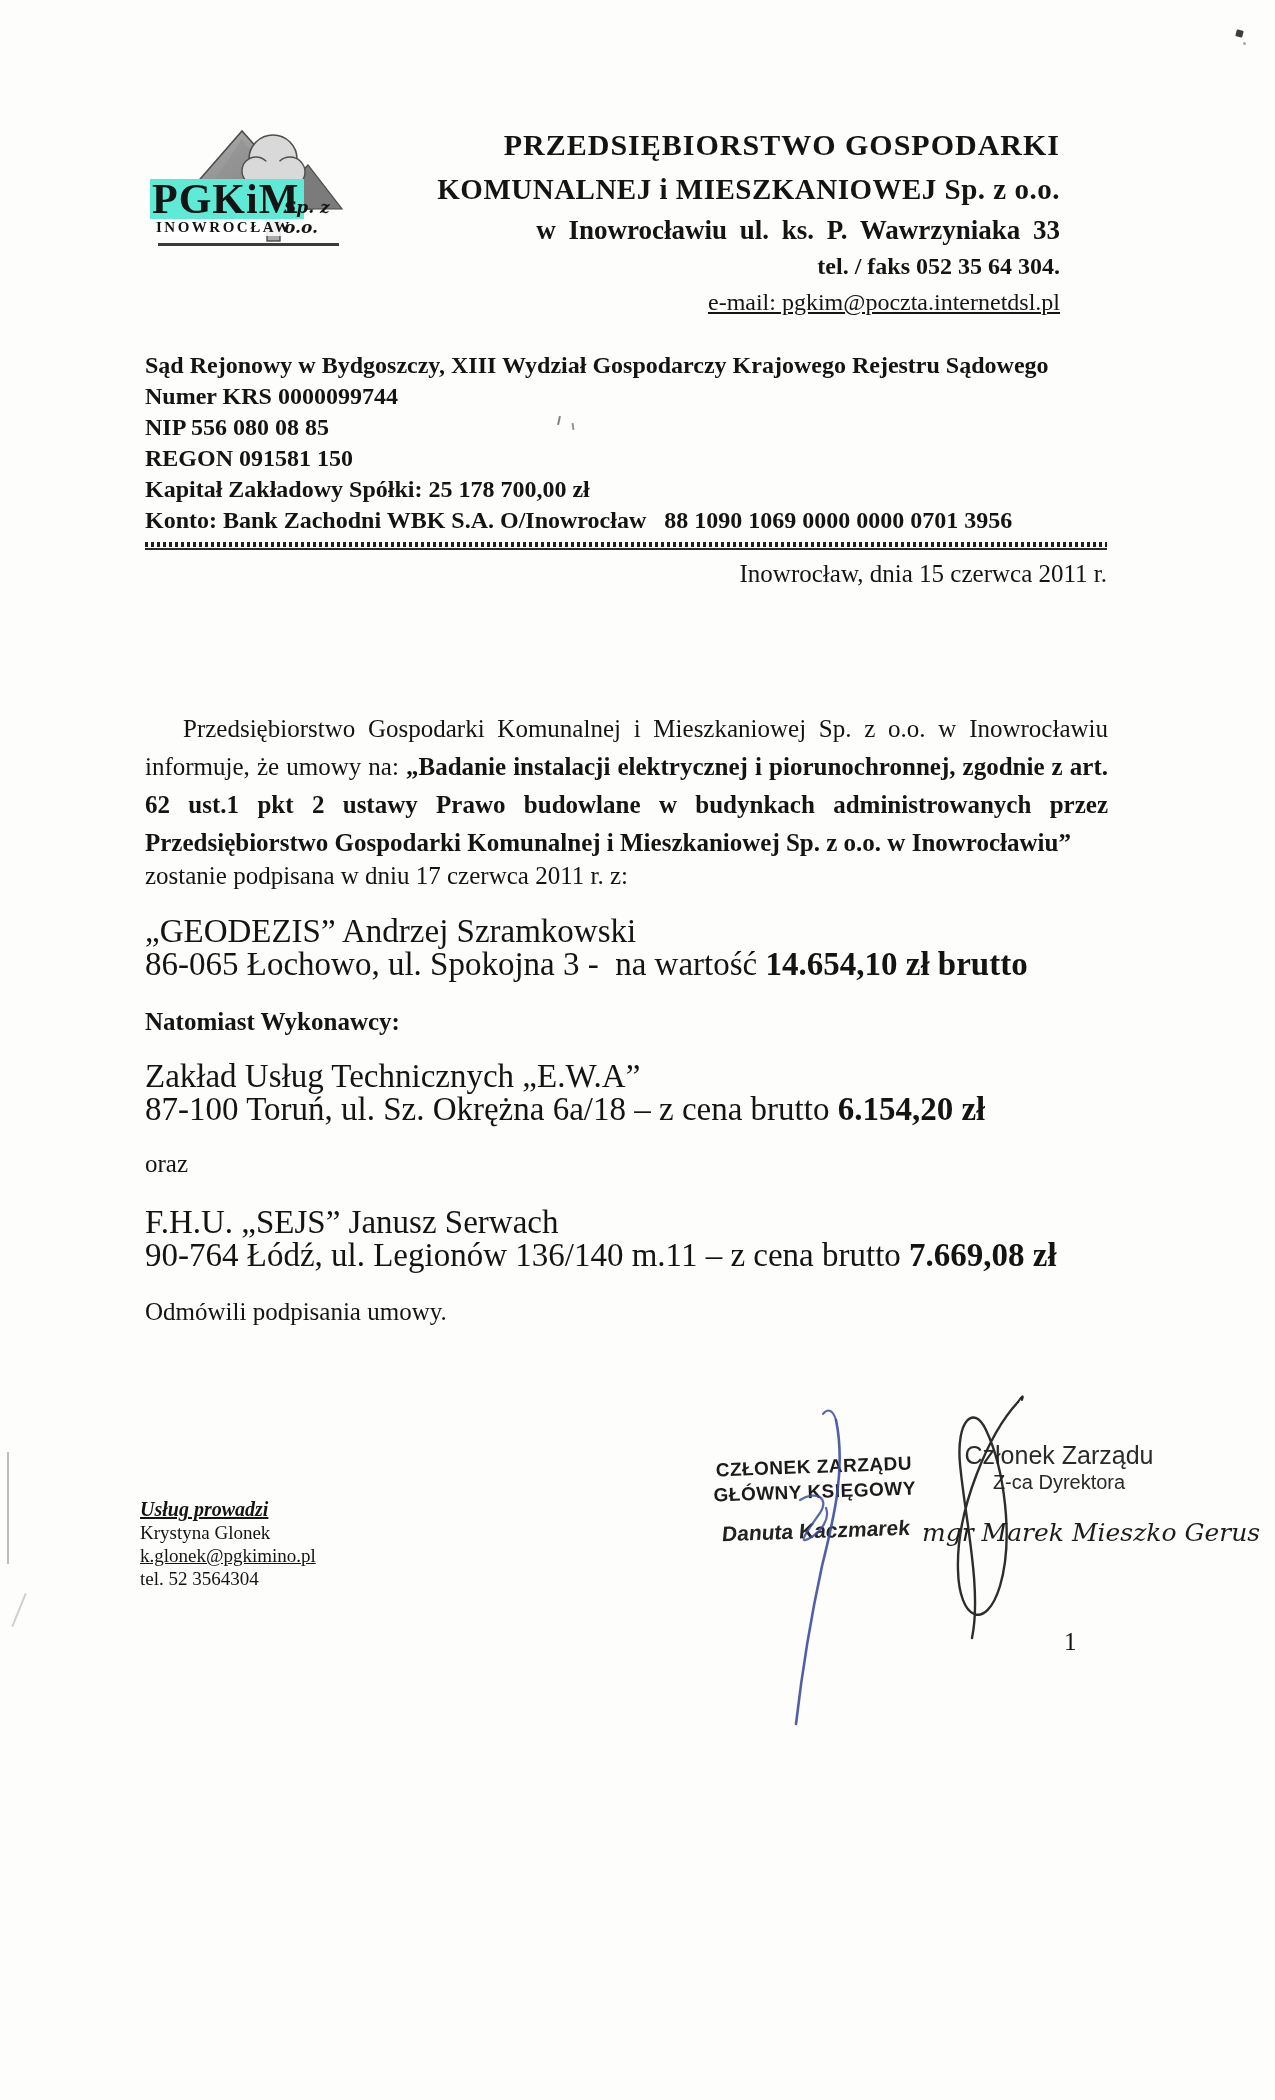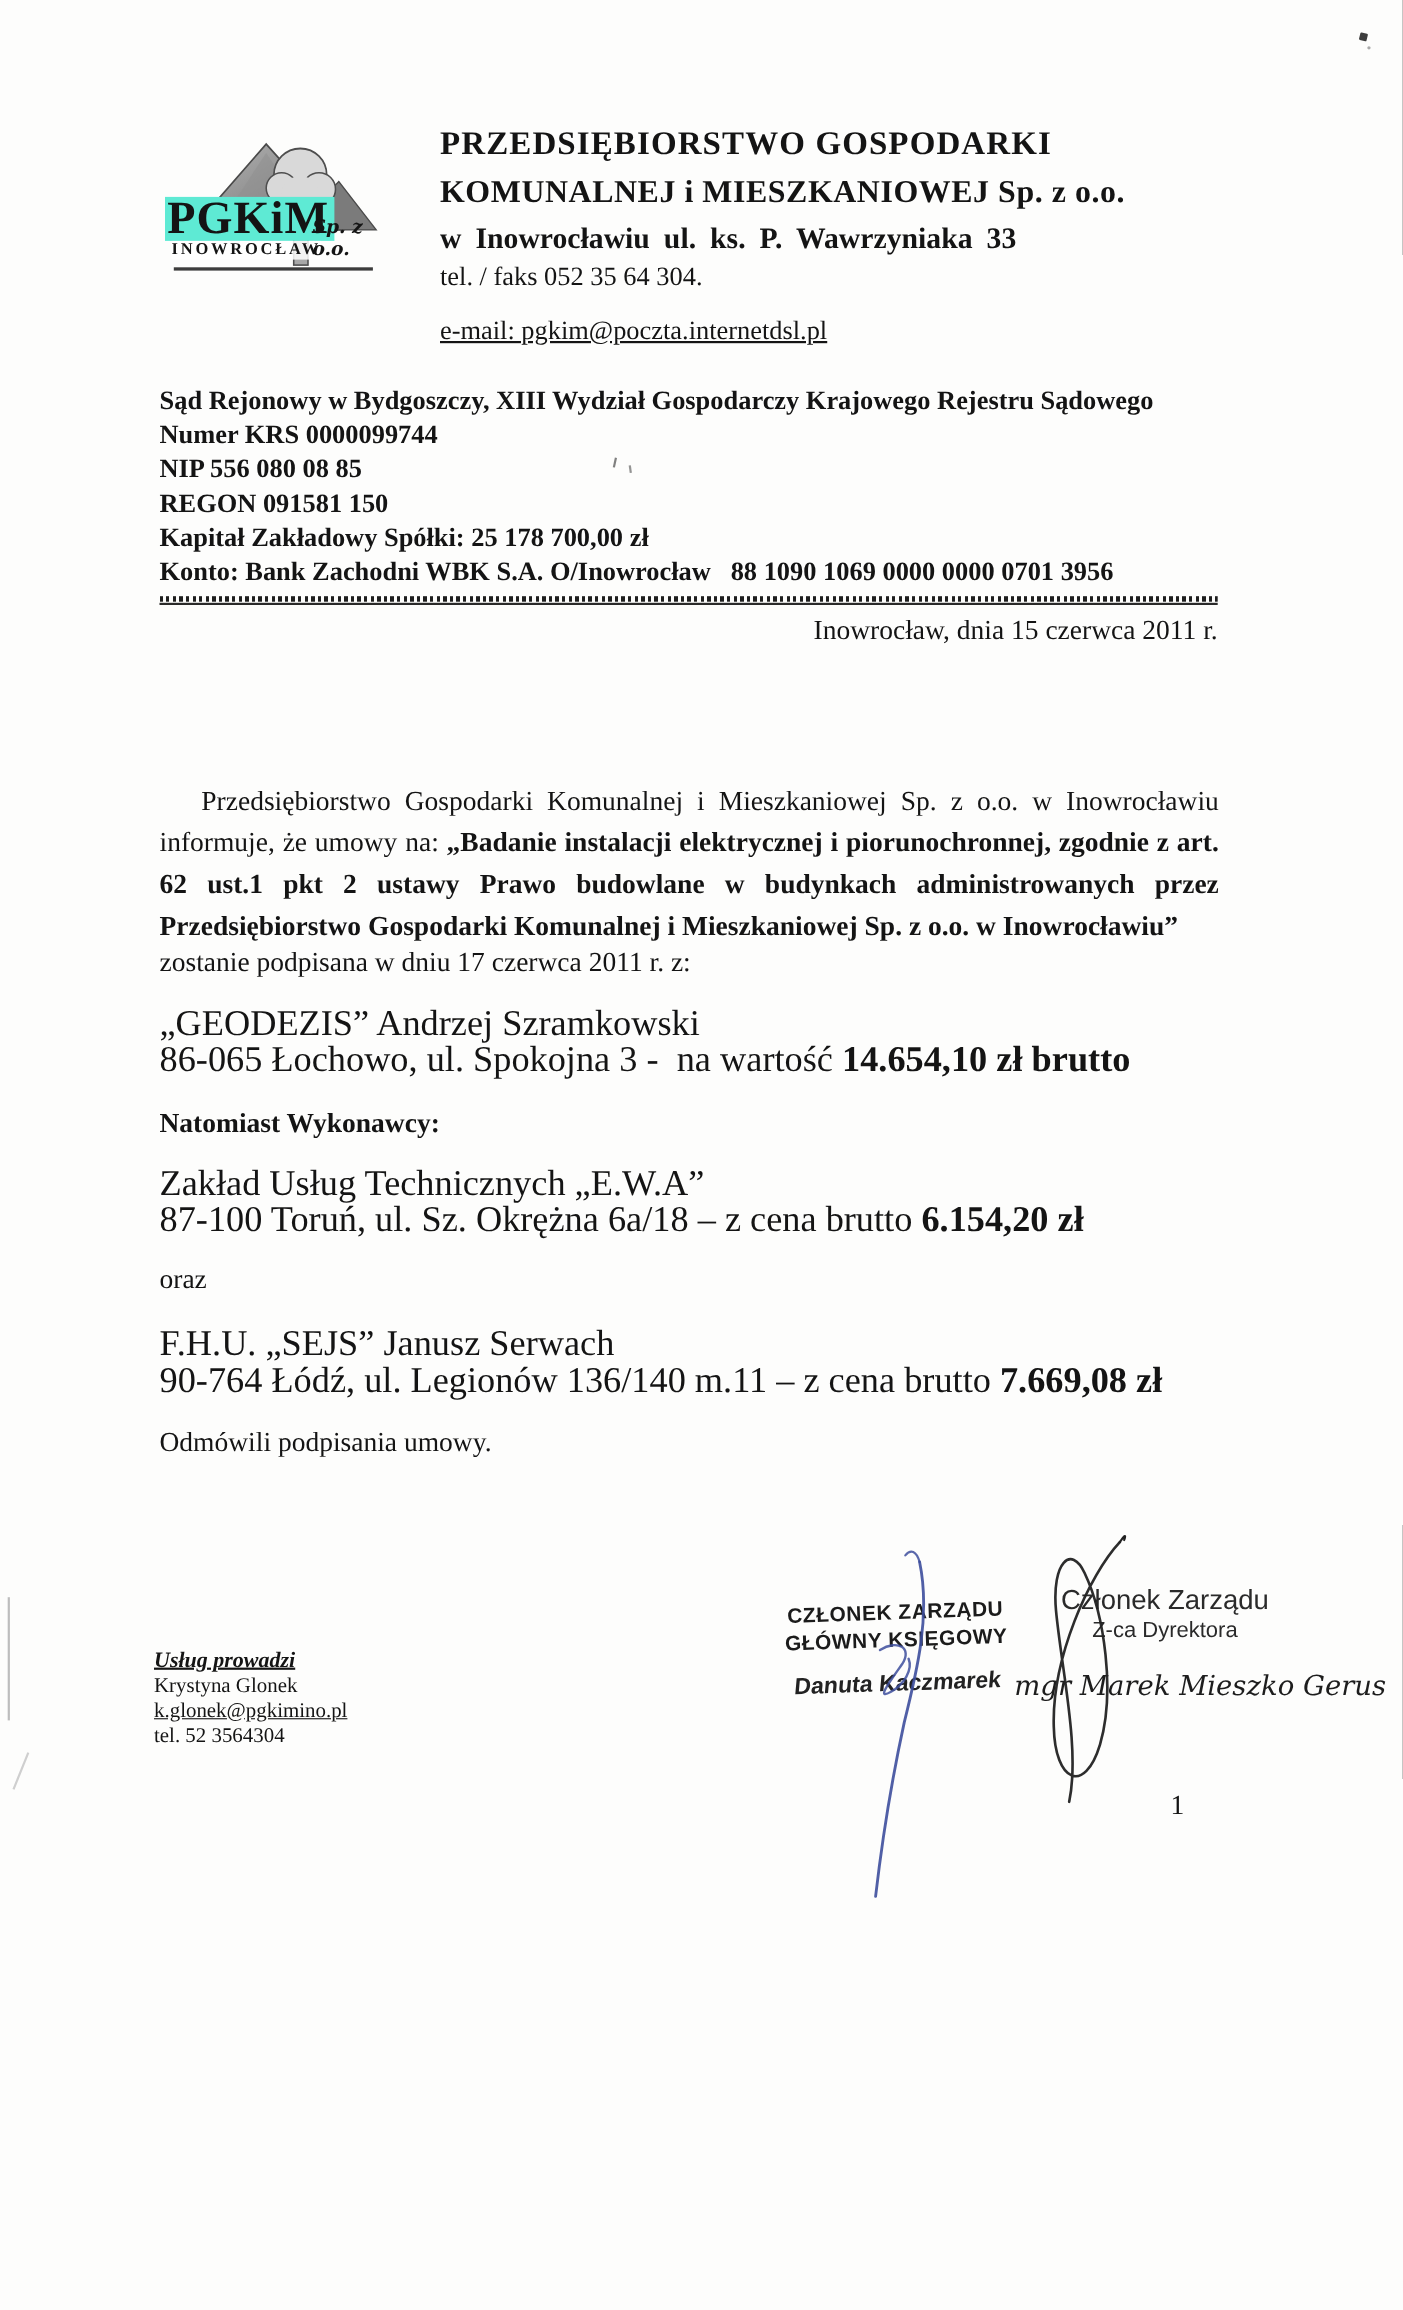--- a/index.html
+++ b/index.html
@@ -6,25 +6,25 @@
   .page{
     position:relative; width:1275px; height:2100px; background:#fdfdfc;
     font-family:"Liberation Serif", serif; color:#141414; overflow:hidden;
     margin:0 auto;
   }
   .abs{position:absolute;}
   .nw{white-space:nowrap;}
   .b{font-weight:bold;}
 
   
-  .hdr{left:400px; top:114px; width:660px; text-align:left;}
+  .hdr{left:400px; top:128px; width:660px; text-align:right;}
   .hdr .l1{font-size:30px; font-weight:bold; letter-spacing:1px; margin-bottom:11px;}
   .hdr .l2{font-size:29px; font-weight:bold; letter-spacing:0.5px; margin-bottom:9px;}
   .hdr .l3{font-size:27px; font-weight:bold; word-spacing:6px; margin-bottom:7px;}
-  .hdr .l4{font-size:24px; font-weight:normal; margin-bottom:22px;}
+  .hdr .l4{font-size:24px; font-weight:bold; margin-bottom:9px;}
   .hdr .l5{font-size:24px; text-decoration:underline;}
 
   
   .logo{left:150px; top:115px; width:205px; height:132px;}
   .logo svg{position:absolute; left:20px; top:2px;}
   .logo .brand{position:absolute; left:0px; top:64px; background:#5eead4; padding:0 5px 0 2px;
     font-size:42px; font-weight:bold; letter-spacing:1px; line-height:40px;}
   .logo .city{position:absolute; left:6px; top:104px; background:rgba(255,255,255,.85);
     font-size:15px; font-weight:bold; letter-spacing:2.5px;}
   .logo .suffix{position:absolute; left:134px; top:82px; font-family:"DejaVu Serif",serif;

